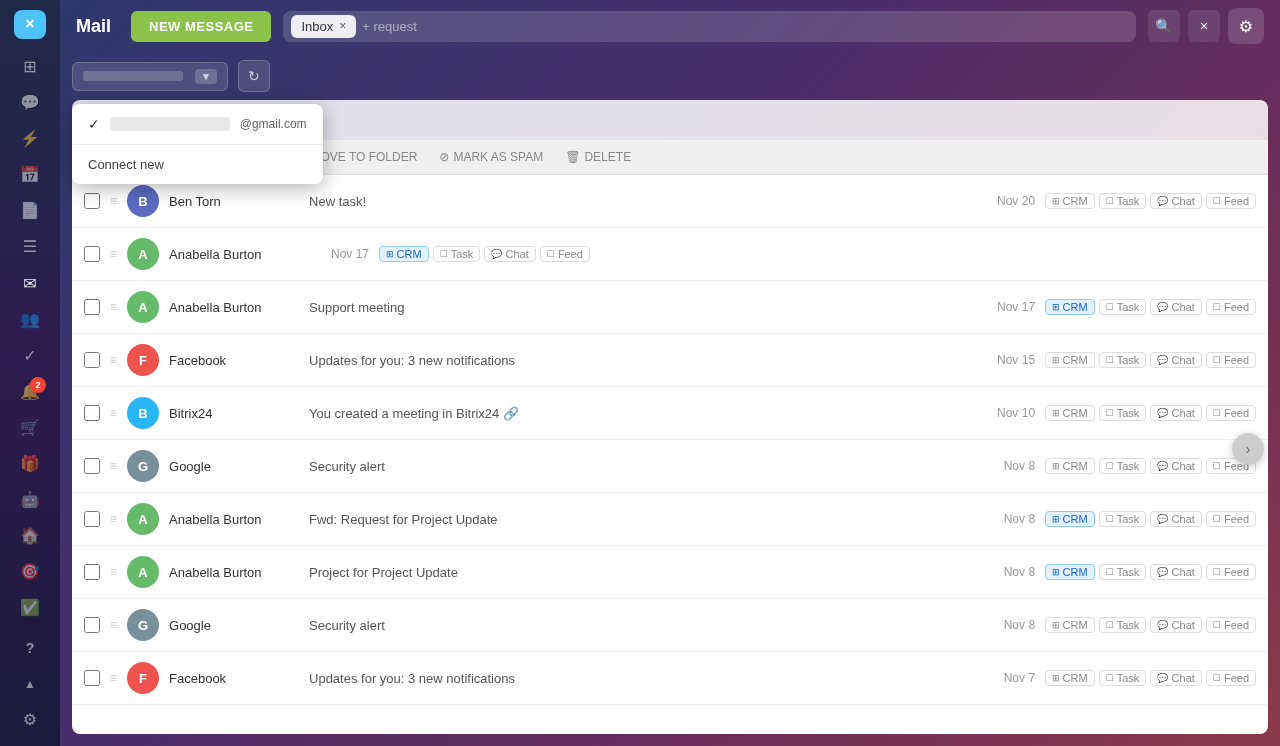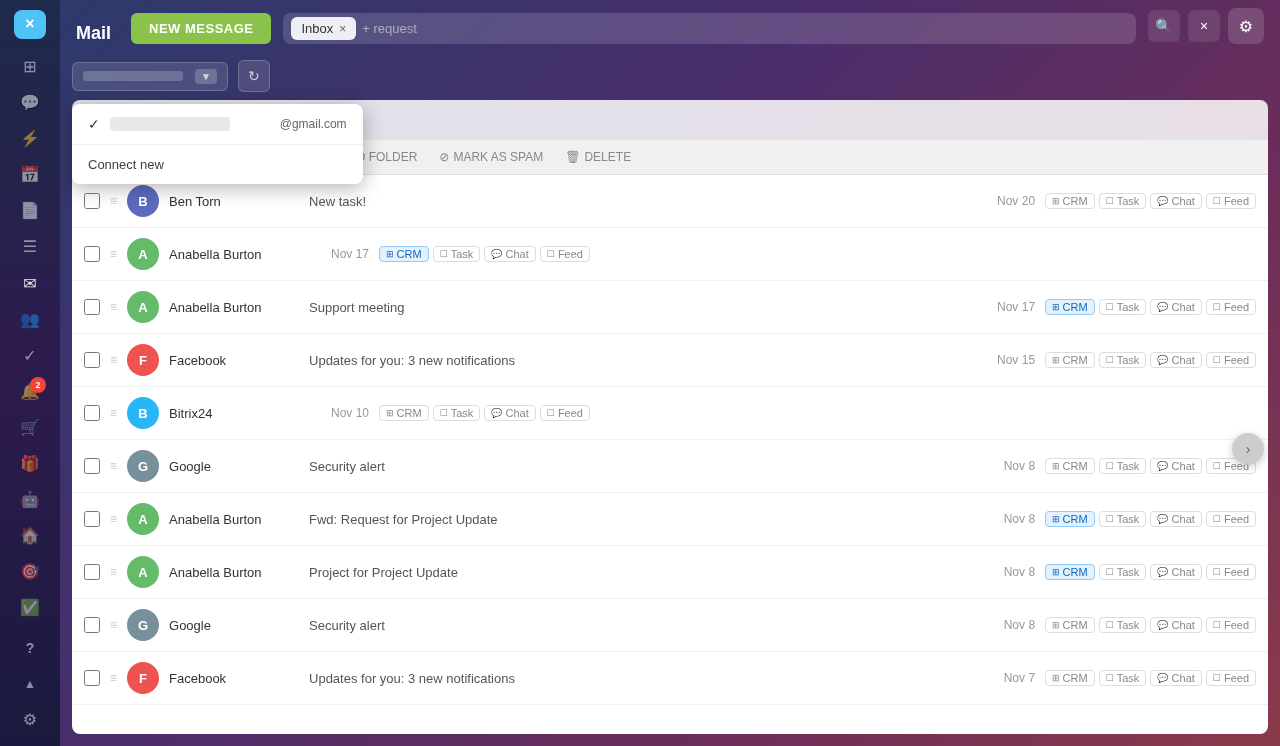--- a/index.html
+++ b/index.html
@@ -55,21 +55,21 @@
       flex: 1;
       display: flex;
       flex-direction: column;
       background: linear-gradient(135deg, #2d3a6b 0%, #4a2d6b 40%, #6b2d5a 70%, #8b3a4a 100%);
       overflow: hidden;
     }
 
     
     .header {
       display: flex;
-      align-items: flex-end;
+      align-items: center;
       padding: 8px 16px;
       gap: 12px;
       background: transparent;
     }
     .app-title {
       color: white;
       font-size: 18px;
       font-weight: 600;
       margin-right: 8px;
     }
@@ -443,21 +443,21 @@
         <span class="account-dropdown-arrow">▼</span>
       </div>
       <button class="refresh-btn">
         <span>↻</span>
       </button>
 
       <div class="dropdown-menu">
         <div class="dropdown-item">
           <span class="dropdown-check">✓</span>
           <span class="dropdown-email"></span>
-          <span style="color:#666;font-size:12px;margin-left:40px;">@gmail.com</span>
+          <span style="color:#666;font-size:12px;">@gmail.com</span>
         </div>
         <div class="dropdown-divider"></div>
         <div class="dropdown-item">
           <span class="connect-new">Connect new</span>
         </div>
       </div>
     </div>
 
     <div class="content-wrapper">
 
@@ -595,20 +595,21 @@
         <span style="font-size:9px;">☐</span>
         Feed
       </span>
     </div>
   </div>
           <div class="email-row">
     <input type="checkbox" class="email-checkbox" style="">
     <span class="email-drag">≡</span>
     <div class="avatar" style="background:#29b6f6">B</div>
     <span class="sender">Bitrix24</span>
+    <span class="subject">You created a meeting in Bitrix24 🔗</span>
     <span class="date">Nov 10</span>
     <div class="tags">
       <span class="tag">
         <span style="font-size:9px;">⊞</span>
         CRM
       </span>
       <span class="tag">
         <span style="font-size:9px;">☐</span>
         Task
       </span>

